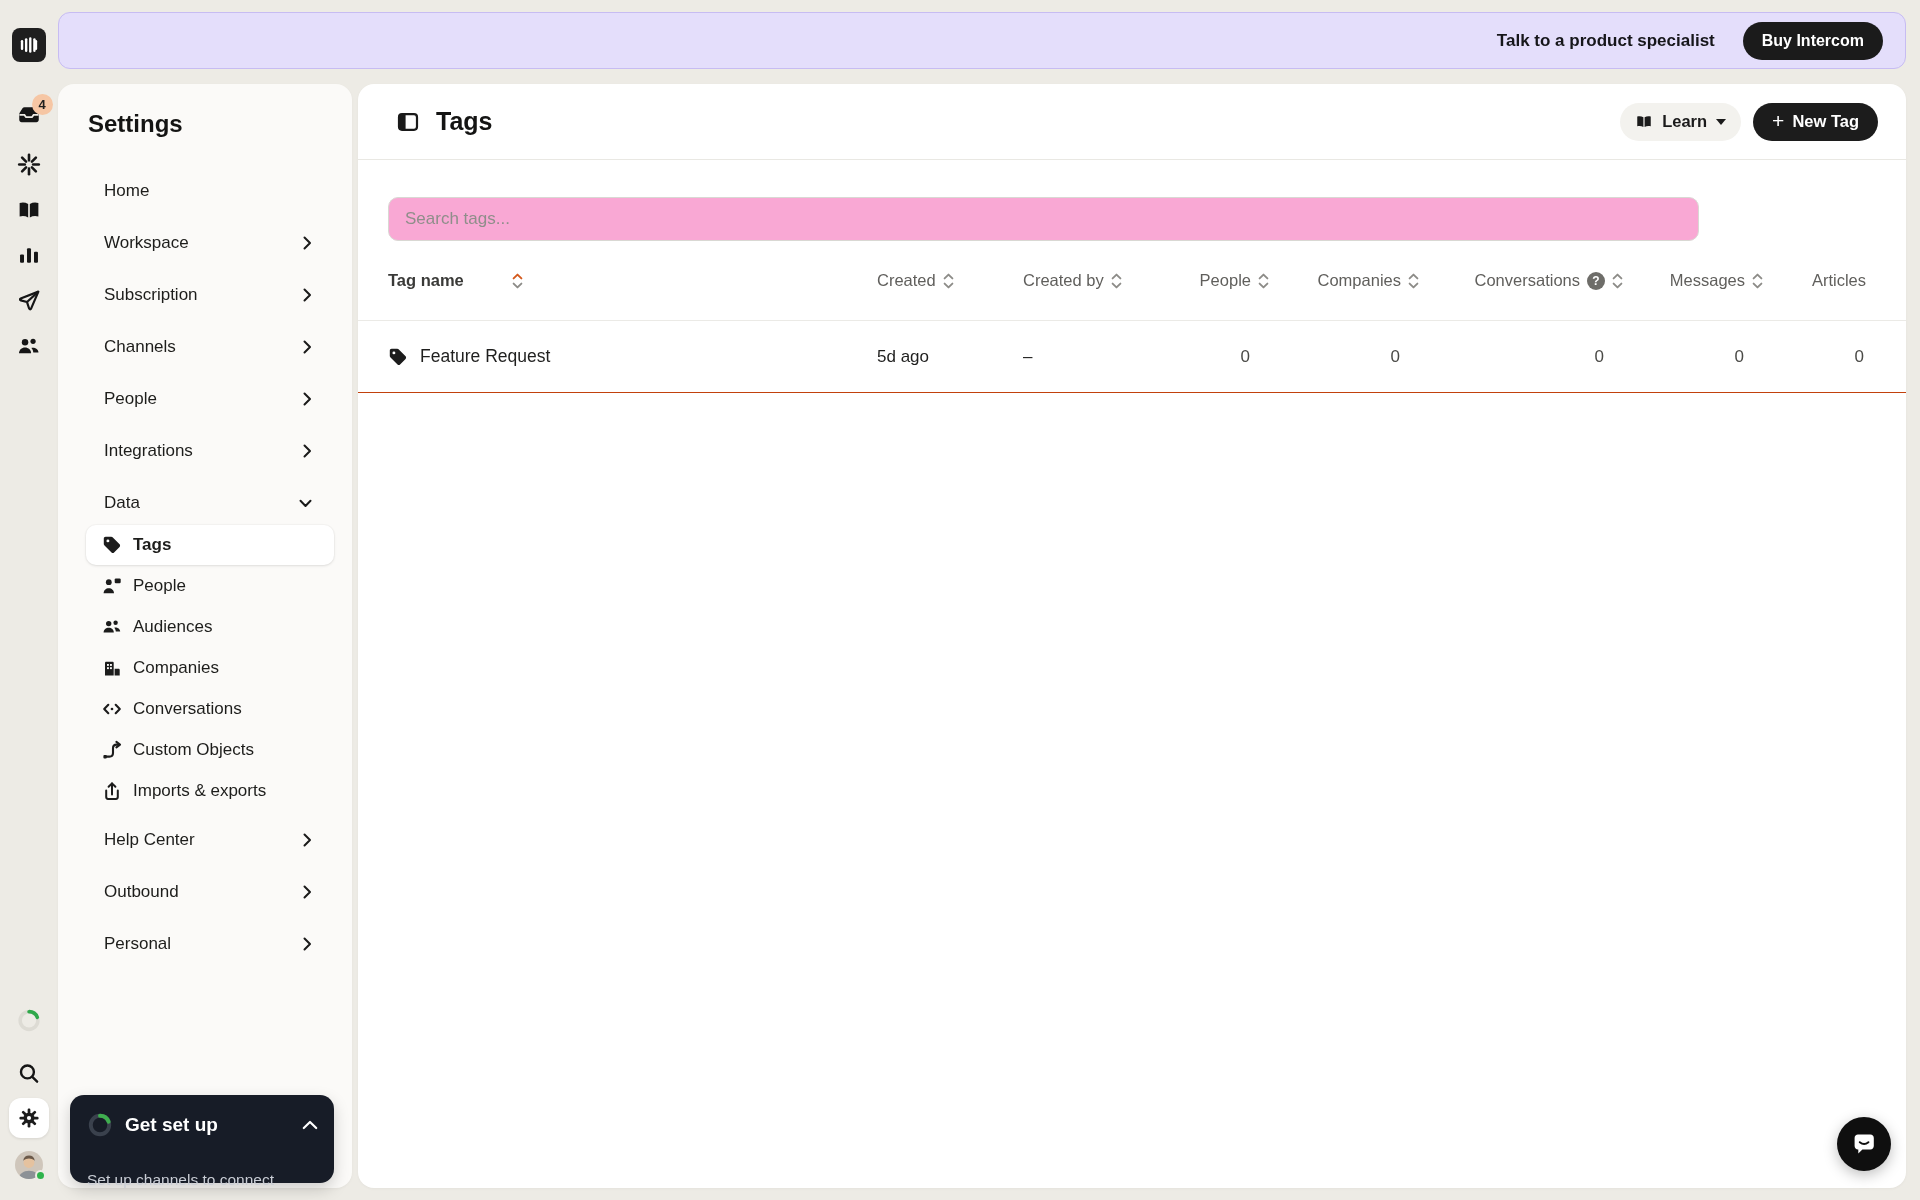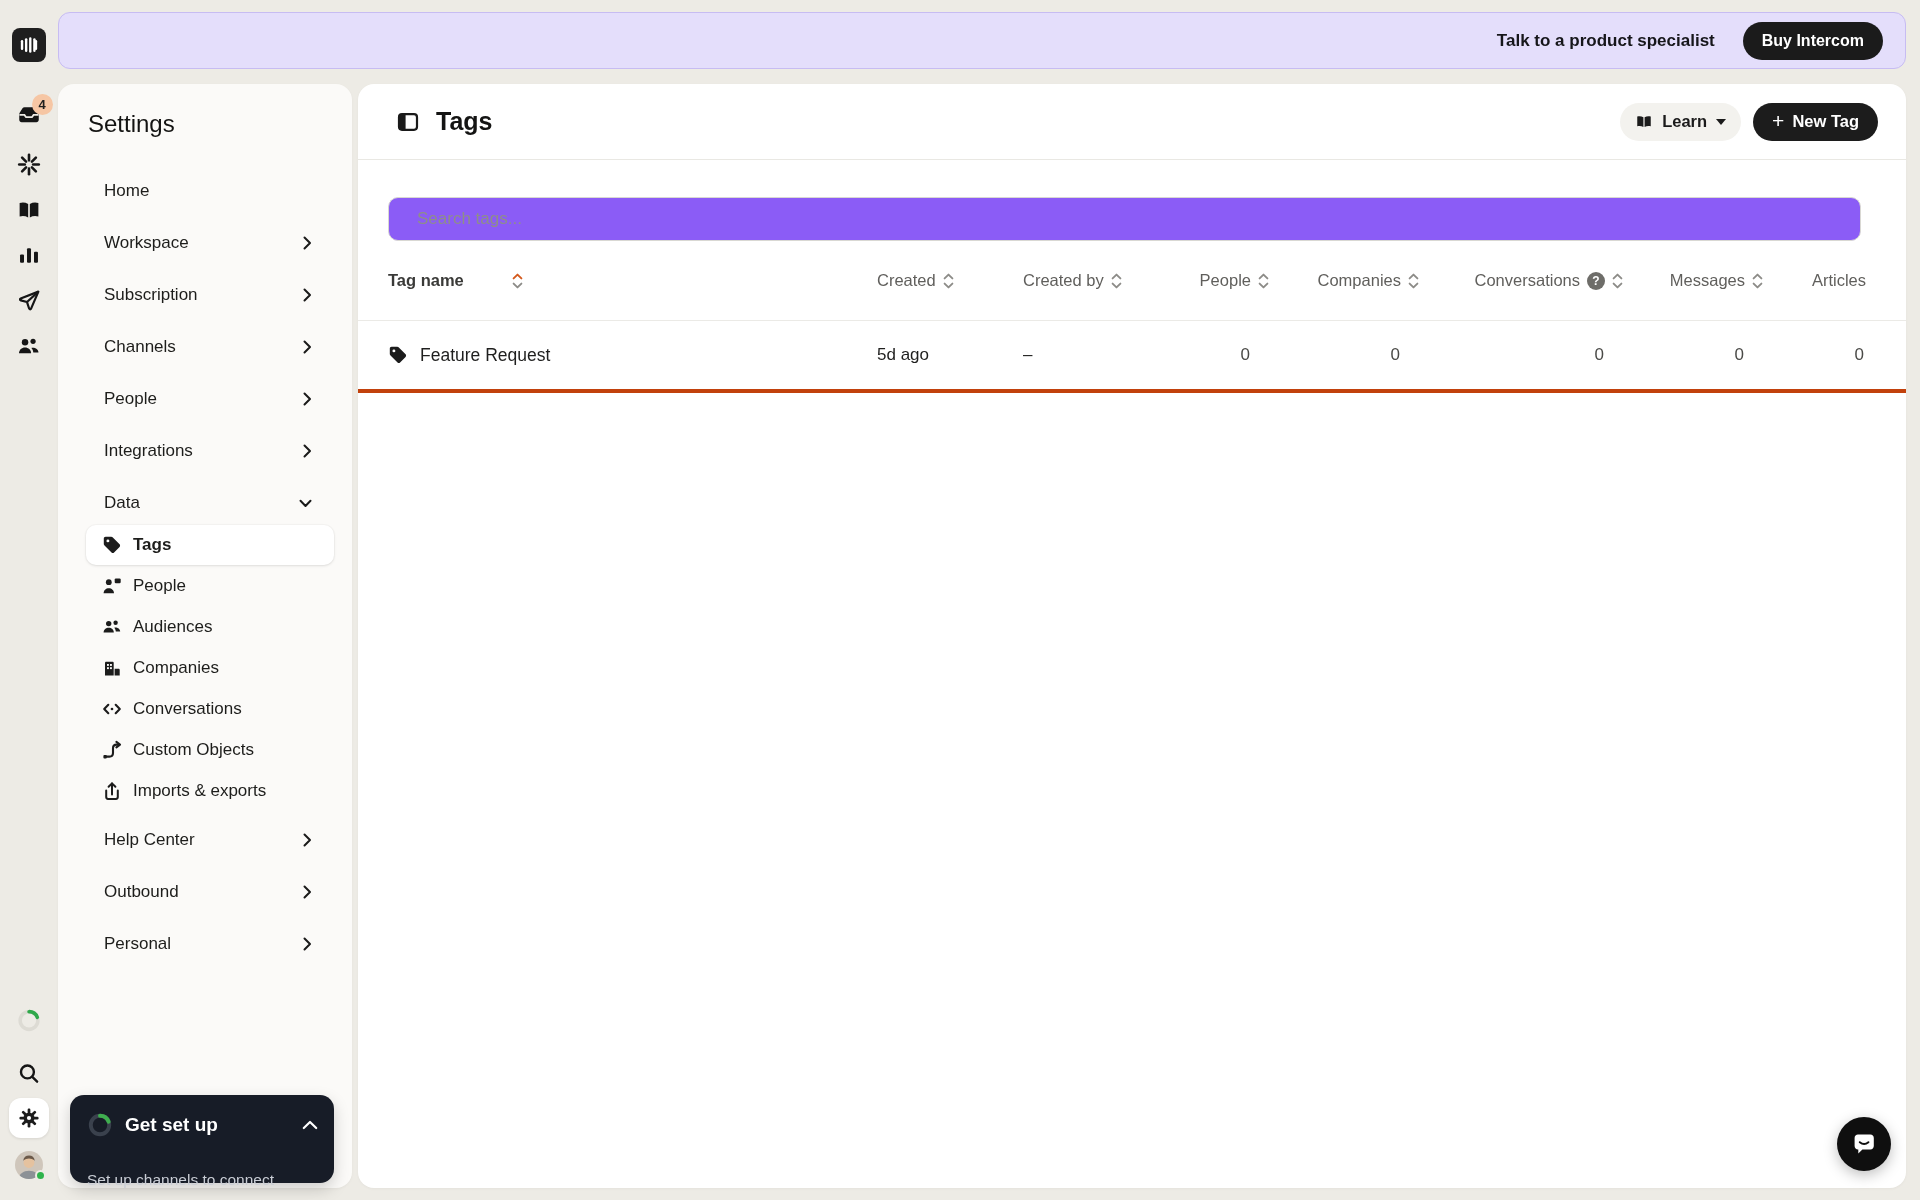--- a/index.html
+++ b/index.html
@@ -34,21 +34,21 @@
   .banner u { text-underline-offset:3px; cursor:pointer; }
   .banner-right { margin-left:auto; display:flex; align-items:center; gap:28px; }
   .specialist { font-weight:bold; font-size:17px; cursor:pointer; }
   .buy-btn { background:#1b1b1b; color:#fff; font-weight:bold; font-size:16px;
              border:none; border-radius:999px; height:38px; padding:0 19px; cursor:pointer;
              font-family:inherit; }
 
   
   .sidebar { position:absolute; left:58px; top:84px; width:294px; height:1104px;
              background:#FBFAF8; border-radius:16px; box-shadow:0 1px 3px rgba(0,0,0,.04); }
-  .sidebar-title { margin:20px 0 0 30px; height:40px; line-height:40px; font-size:24px; font-weight:normal; color:#141413; }
+  .sidebar-title { margin:20px 0 0 30px; height:40px; line-height:40px; font-size:24px; font-weight:bold; color:#141413; }
   .nav { padding:27px 18px 0 28px; }
   .nav-item { height:40px; display:flex; align-items:center; padding:0 22px 0 18px;
               margin-bottom:12px; border-radius:10px; font-size:17px; color:#1d1d1b; cursor:pointer; }
   .nav-item .lbl { flex:1; }
   .nav-item.l-data { margin-bottom:2px; }
   .nav-sub { margin-bottom:1px; }
   .nav-sub-item { height:40px; display:flex; align-items:center; gap:11px; padding:0 16px;
                   border-radius:10px; font-size:17px; color:#1d1d1b; cursor:pointer; margin-bottom:1px; }
   .nav-sub-item.active { background:#ffffff; font-weight:bold;
                          box-shadow:0 1px 3px rgba(0,0,0,.10), 0 0 0 1px rgba(0,0,0,.02); }
@@ -71,32 +71,32 @@
   .learn-btn { height:38px; border-radius:999px; background:#F3F2EE; border:none; cursor:pointer;
                display:flex; align-items:center; gap:9px; padding:0 15px; font-family:inherit;
                font-size:16.5px; font-weight:bold; color:#1b1b1b; }
   .caret-down { width:0; height:0; border-left:5px solid transparent; border-right:5px solid transparent;
                 border-top:6px solid #1b1b1b; }
   .newtag-btn { height:38px; border-radius:999px; background:#1c1c1c; border:none; cursor:pointer;
                 display:flex; align-items:center; gap:8px; padding:0 19px; font-family:inherit;
                 font-size:16.5px; font-weight:bold; color:#ffffff; }
   .plus { font-size:21px; font-weight:normal; line-height:1; margin-top:-2px; }
 
-  .search-input { display:block; margin:37px 40px 0 30px; width:1473px; height:44px;
-                  border:1px solid #D9D8D3; border-radius:10px; padding:0 28px; font-size:17px;
-                  font-family:inherit; color:#1d1d1b; background:#8b5cf6; outline:none; }
+  .search-input { display:block; margin:37px 40px 0 30px; width:1311px; height:44px;
+                  border:1px solid #D9D8D3; border-radius:10px; padding:0 16px; font-size:17px;
+                  font-family:inherit; color:#1d1d1b; background:#f9a8d4; outline:none; }
   .search-input::placeholder { color:#8F8E8A; }
 
   .grid-row { display:grid; grid-template-columns:1fr 146px 126px 120px 150px 204px 140px 103px;
               align-items:center; padding:0 40px 0 30px; }
   .thead { height:80px; border-bottom:1px solid #EBEAE6; }
   .th { display:flex; align-items:center; gap:7px; font-size:16.5px; color:#605F5C; cursor:pointer; }
   .th.first { font-weight:bold; color:#3A3A38;gap:48px; }
   .th.num { justify-content:flex-end; }
-  .trow { height:72px; border-bottom:4px solid #c2410c; cursor:pointer; }
+  .trow { height:72px; border-bottom:1px solid #c2410c; cursor:pointer; }
   .td-name { display:flex; align-items:center; gap:12px; font-size:17.5px; color:#1f1f1e; }
   .td { font-size:17px; color:#1f1f1e; }
   .td.num { text-align:right; padding-right:19px; color:#4A4A47; }
   .td.num.last { padding-right:2px; }
   .help-circle { width:18px; height:18px; border-radius:50%; background:#6E6D69; color:#fff;
                  font-size:12px; font-weight:bold; display:flex; align-items:center; justify-content:center; }
 
   
   .chat-launcher { position:absolute; left:1837px; top:1117px; width:54px; height:54px; border-radius:50%;
                    background:#0f0f0f; display:flex; align-items:center; justify-content:center;

